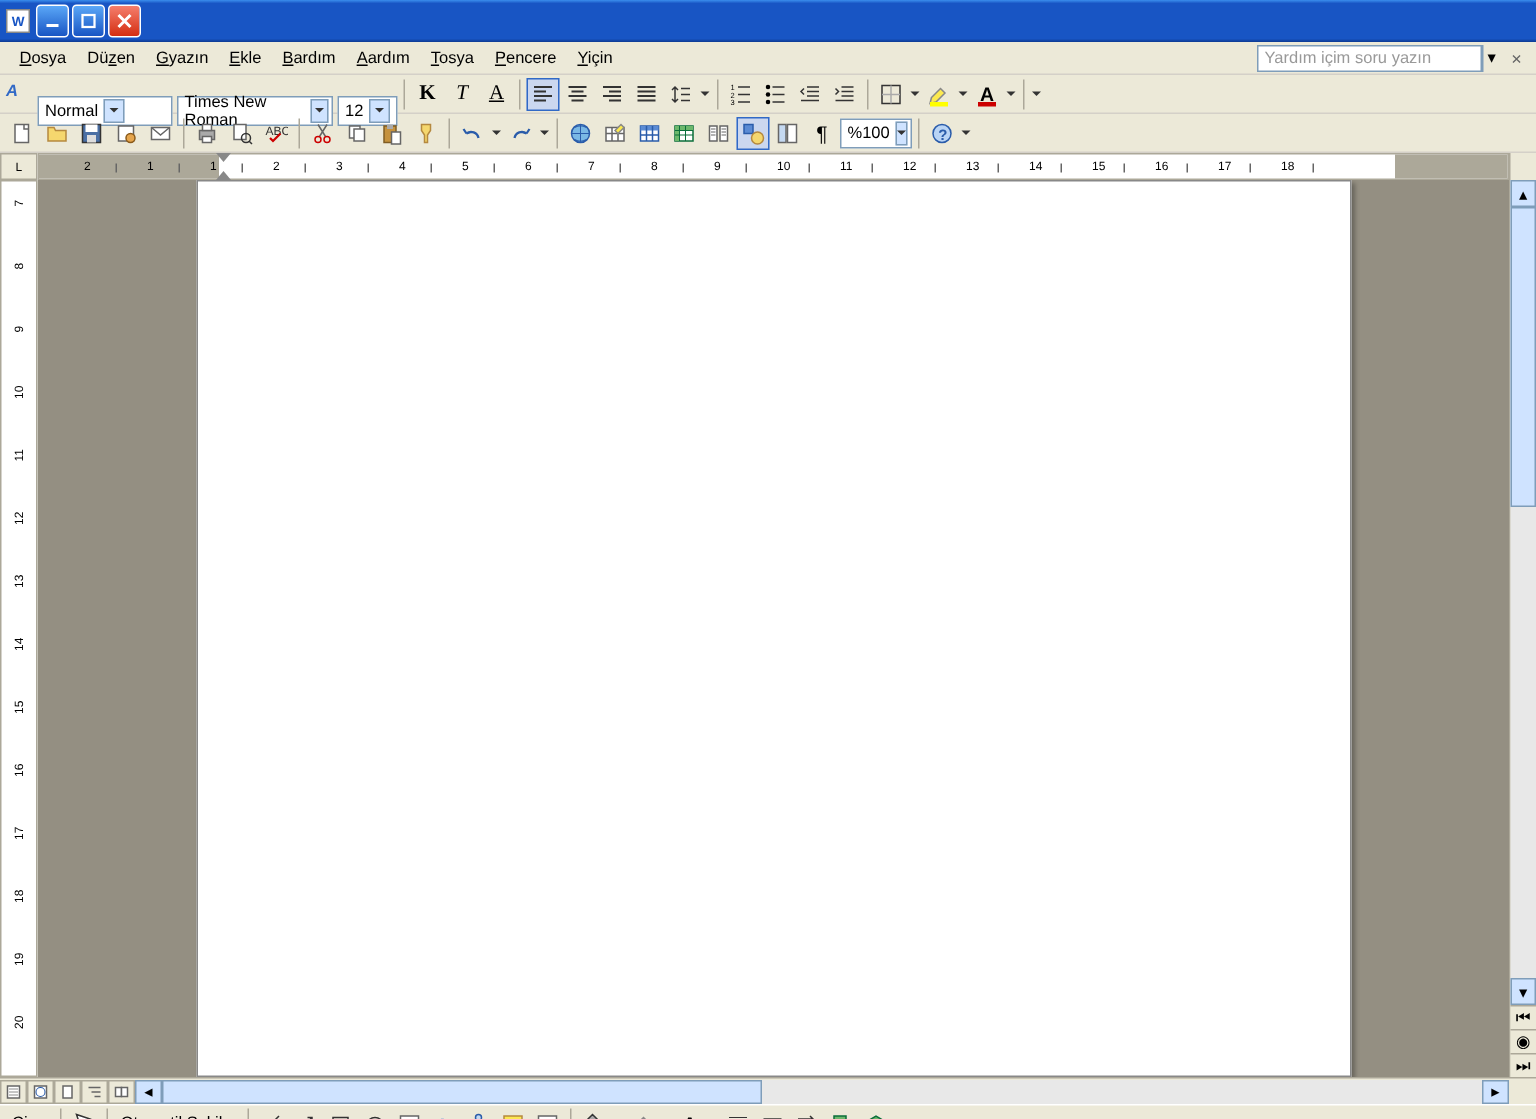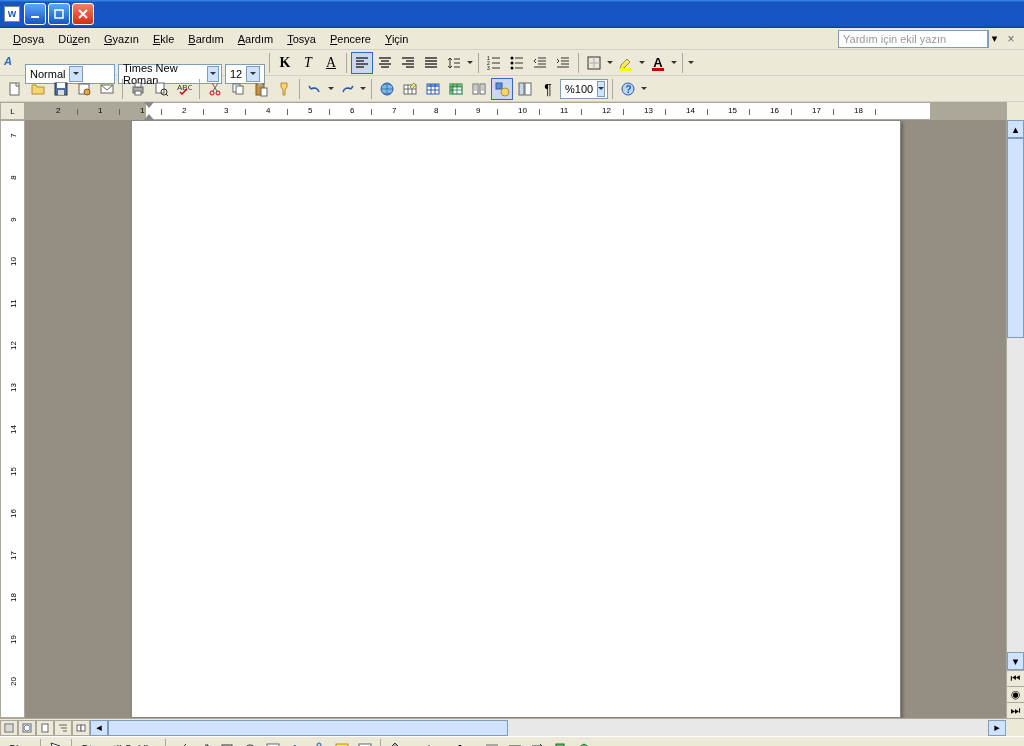--- a/index.html
+++ b/index.html
@@ -95,21 +95,21 @@
   <div class="menu-item"><u>D</u><span>osya</span></div>
   <div class="menu-item"><span>Dü</span><u>z</u><span>en</span></div>
   <div class="menu-item"><u>G</u><span>yazın</span></div>
   <div class="menu-item"><u>E</u><span>kle</span></div>
   <div class="menu-item"><u>B</u><span>ardım</span></div>
   <div class="menu-item"><u>A</u><span>ardım</span></div>
   <div class="menu-item"><u>T</u><span>osya</span></div>
   <div class="menu-item"><u>P</u><span>encere</span></div>
   <div class="menu-item"><u>Y</u><span>için</span></div>
   <div class="help-search">
-      <span>Yardım için ekil yazın</span>
+      <span>Yardım içim soru yazın</span>
     </div>
   <div class="help-dropdown">▾</div>
   <div class="close-x">×</div>
 </div>
 
 <div class="toolbar">
   <div class="style-icon">A</div>
   <div class="combo" style="width:90px">
       <span>Normal</span>
       <div class="combo-arrow"></div>

